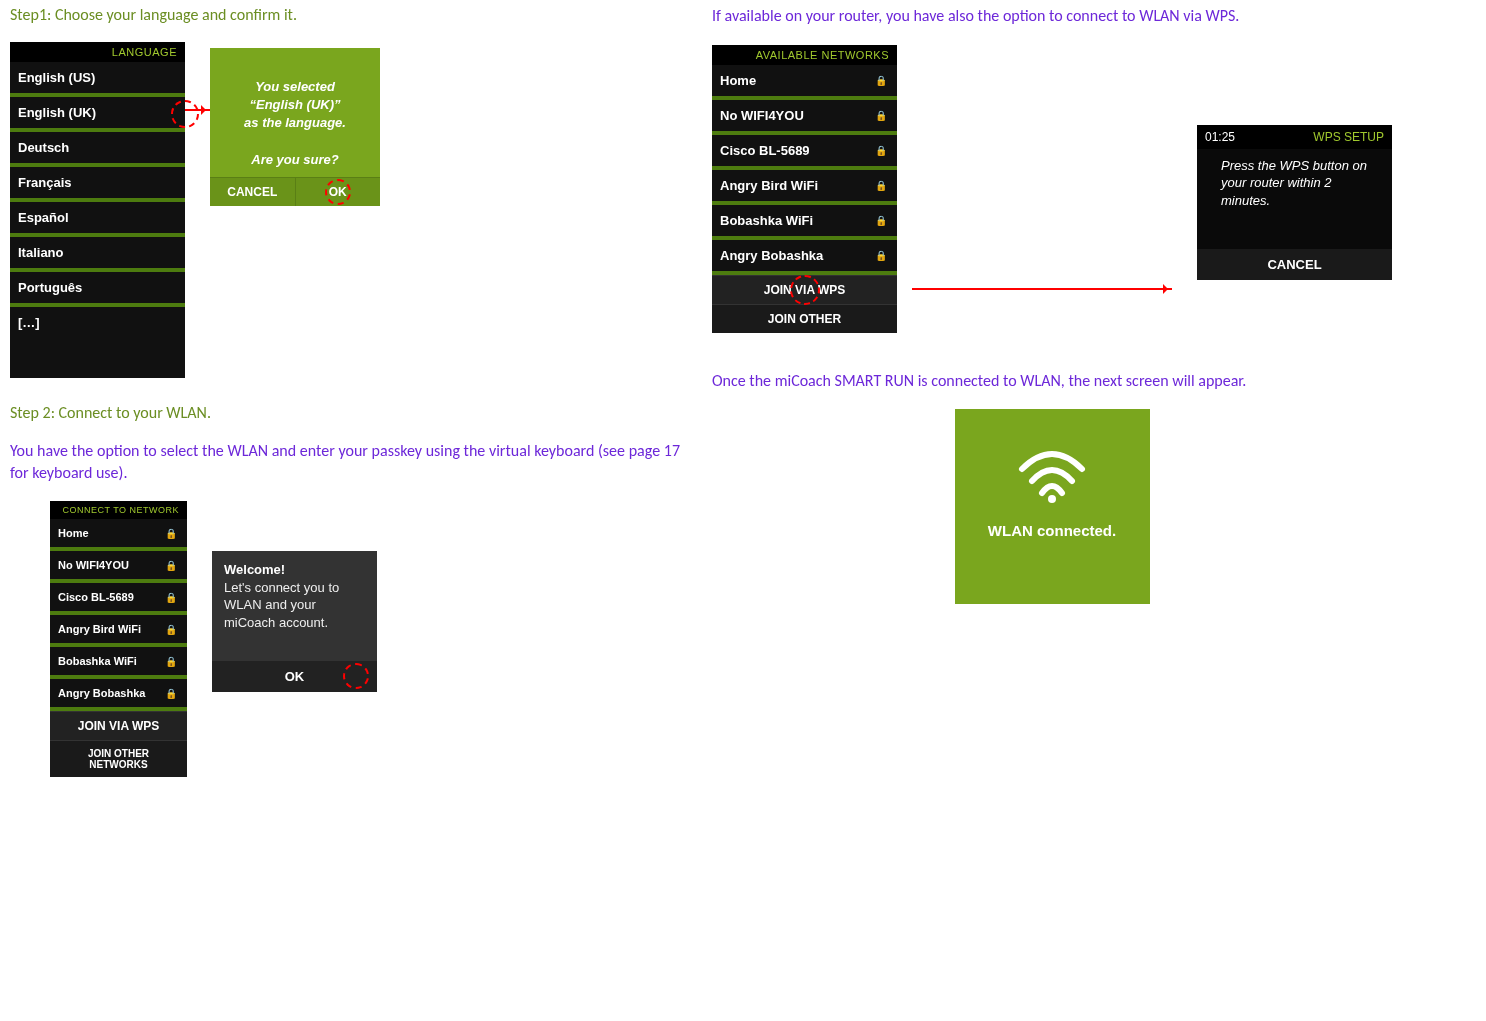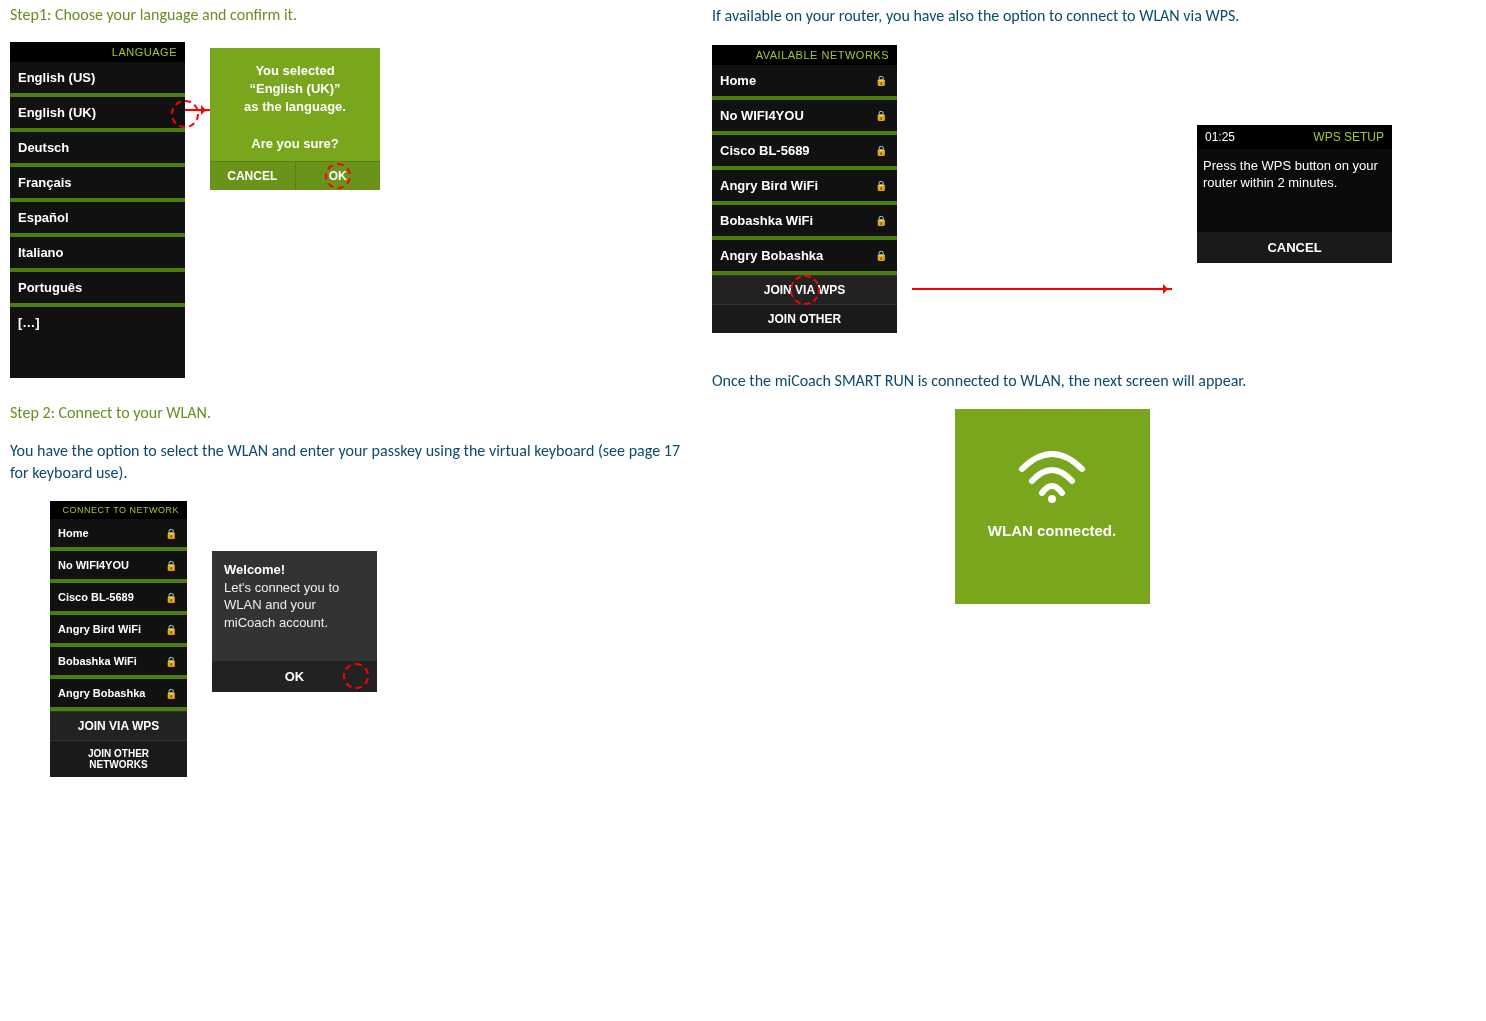--- a/index.html
+++ b/index.html
@@ -15,21 +15,21 @@
     gap: 32px;
   }
   .col-left { width: 670px; }
   .col-right { width: 680px; }
   .step-heading {
     color: #6b8e23;
     font-size: 16px;
     margin-bottom: 18px;
   }
   .body-text {
-    color: #0c4a6e;
+    color: #6d28d9;
     font-size: 16px;
     line-height: 1.35;
     margin-bottom: 18px;
     text-align: justify;
   }
   
   .device {
     background: #000;
     color: #fff;
     font-family: "Helvetica Neue", Arial, sans-serif;
@@ -79,24 +79,25 @@
   .green-dialog {
     background: #7aa61e;
     color: #fff;
     display: inline-block;
     vertical-align: top;
     font-family: Arial, sans-serif;
     font-size: 13px;
     text-align: center;
   }
   .green-dialog .msg {
-    padding: 14px 16px 8px;
+    padding: 30px 16px 8px;
     white-space: pre-line;
     font-weight: 600;
     line-height: 1.4;
+    font-style: italic;
   }
   .green-dialog .btn-row {
     display: flex;
   }
   .green-dialog .btn {
     flex: 1;
     padding: 7px 0;
     background: #6a9319;
     border-top: 1px solid #5a7f15;
     font-weight: 700;
@@ -139,23 +140,24 @@
   .wps-dialog .hdr {
     display:flex;
     justify-content:space-between;
     padding:5px 8px;
     font-weight:400;
     font-size:12px;
   }
   .wps-dialog .hdr .wps {color:#a0c82e;}
   .wps-dialog .msg {
     background:#0a0a0a;
-    padding:8px 6px 40px;
+    padding:8px 24px 40px;
     font-size:13px;
     line-height:1.35;
+    font-style:italic;
   }
   .wps-dialog .btn {
     background:#1a1a1a;
     text-align:center;
     padding:8px 0;
     font-weight:700;
     font-size:13px;
   }
   .wlan-connected {
     display:inline-block;

